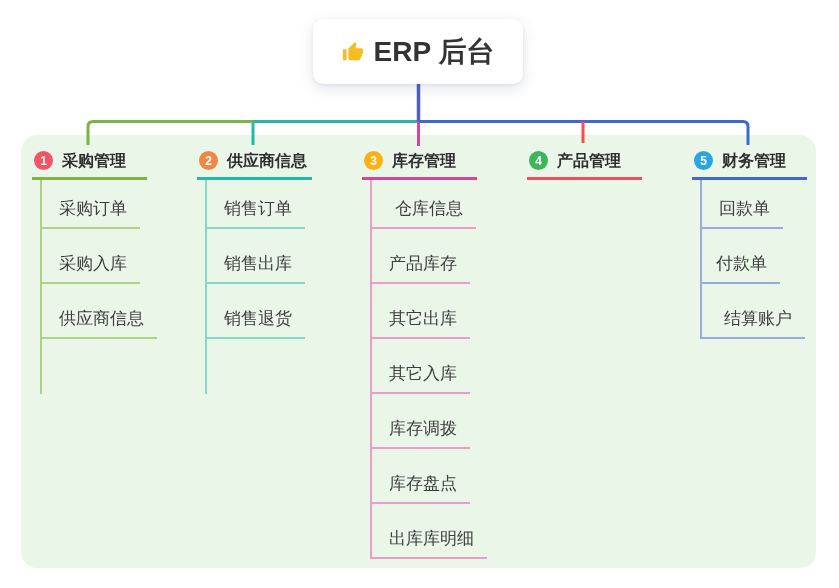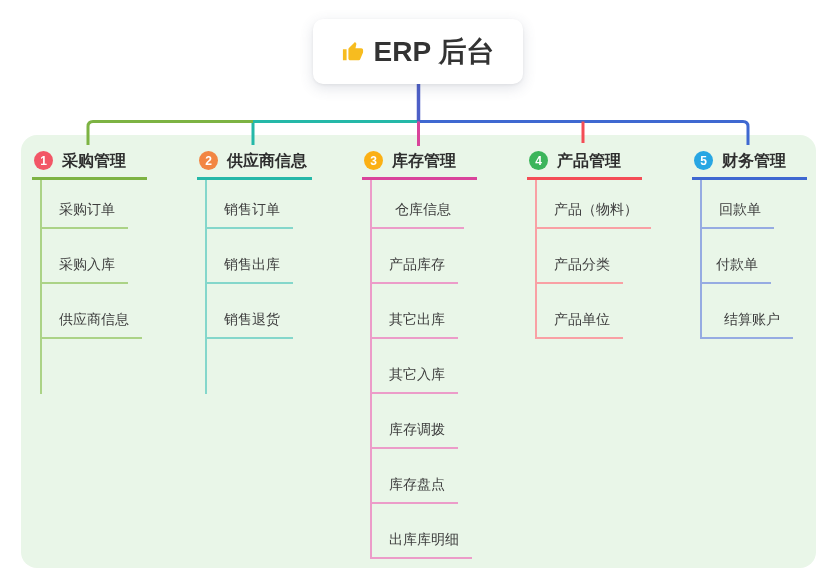--- a/index.html
+++ b/index.html
@@ -31,21 +31,21 @@
   .badge{
     flex:none;width:19px;height:19px;border-radius:50%;
     display:flex;align-items:center;justify-content:center;
     color:#fff;font-size:12px;font-weight:700;line-height:1;
   }
   .children{position:relative;margin-left:8px;margin-top:-6px;}
   .stem{position:absolute;left:0;top:6px;width:2px;}
   .child{height:55px;display:flex;align-items:flex-end;}
   .child-inner{
     display:inline-block;padding:0 13px 9px 19px;border-bottom:2px solid #999;
-    font-size:14px;color:#3d3d3d;line-height:18px;white-space:nowrap;cursor:pointer;
+    font-size:17px;color:#3d3d3d;line-height:18px;white-space:nowrap;cursor:pointer;
   }
 </style>
 </head>
 <body>
 
 <div class="canvas" style="background: rgb(255, 255, 255);">
 
   <div class="panel" style="background: rgb(233, 246, 232);"></div>
 
   <svg class="connectors" width="839" height="588">
@@ -131,32 +131,20 @@
           <div class="child">
             <span class="child-inner" style="border-bottom-color: rgb(236, 156, 201);">出库库明细</span>
           </div>
         </div>
       </div>
       <div class="branch" style="left: 527px;">
         <div class="branch-header" style="border-bottom-color: rgb(244, 77, 86);">
           <span class="badge" style="background: rgb(60, 181, 91);">4</span>
           <span>产品管理</span>
         </div>
-        <div class="children">
-          <div class="stem" style="background: rgb(249, 160, 164); height: 159px;"></div>
-          <div class="child">
-            <span class="child-inner" style="border-bottom-color: rgb(249, 160, 164);">产品（物料）</span>
-          </div>
-          <div class="child">
-            <span class="child-inner" style="border-bottom-color: rgb(249, 160, 164);">产品分类</span>
-          </div>
-          <div class="child">
-            <span class="child-inner" style="border-bottom-color: rgb(249, 160, 164);">产品单位</span>
-          </div>
-        </div>
       </div>
       <div class="branch" style="left: 692px;">
         <div class="branch-header" style="border-bottom-color: rgb(63, 104, 209);">
           <span class="badge" style="background: rgb(40, 166, 227);">5</span>
           <span>财务管理</span>
         </div>
         <div class="children">
           <div class="stem" style="background: rgb(150, 171, 226); height: 159px;"></div>
           <div class="child">
             <span class="child-inner" style="border-bottom-color: rgb(150, 171, 226);">回款单</span>

